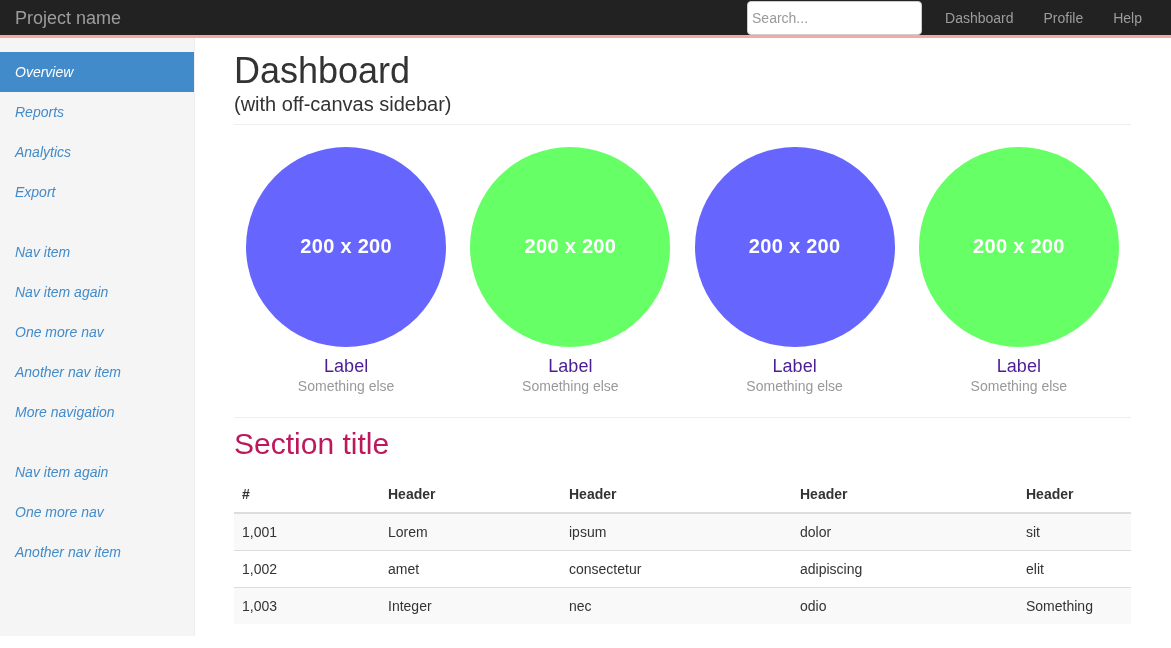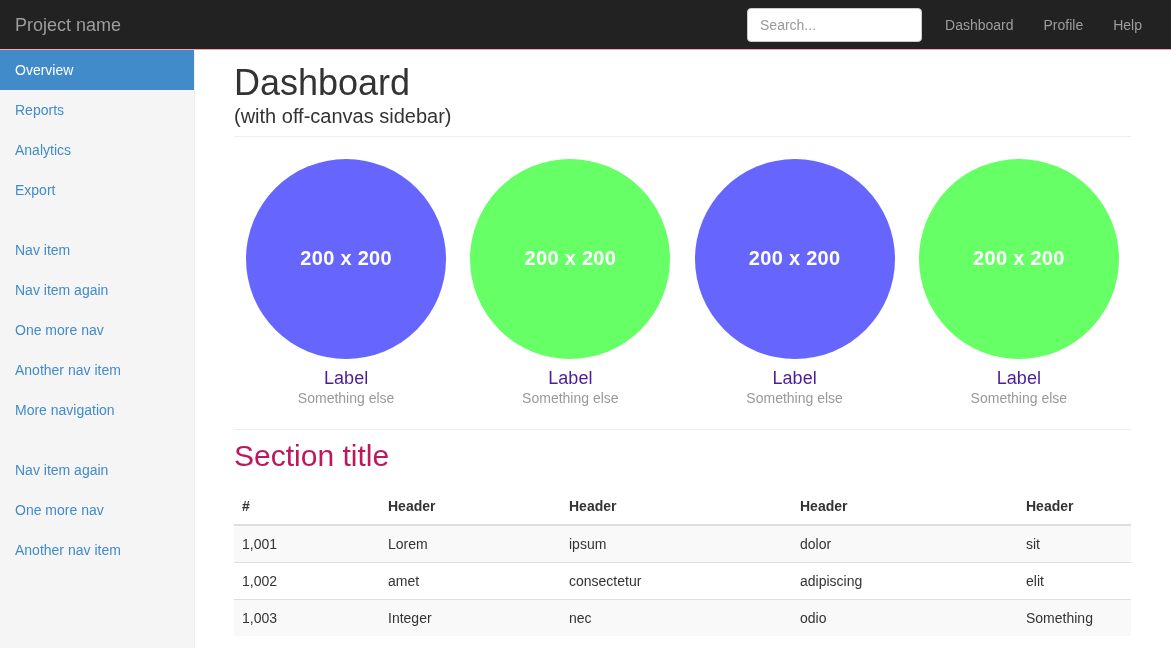--- a/index.html
+++ b/index.html
@@ -15,23 +15,23 @@
     font-family: "Liberation Sans", sans-serif;
     font-size: 14px;
     line-height: 1.428571429;
     color: #333333;
     -webkit-font-smoothing: antialiased;
   }
 
   
   .navbar {
     position: relative;
-    height: 50px;
+    height: 38px;
     background: #222222;
-    border-bottom: 1px solid #fca5a5;
+    border-bottom: 3px solid #fca5a5;
     box-sizing: border-box;
     display: flex;
     align-items: center;
   }
   .navbar-brand {
     color: #9d9d9d;
     font-size: 18px;
     padding-left: 15px;
     line-height: 20px;
     white-space: nowrap;
@@ -44,21 +44,21 @@
     align-items: center;
     padding-right: 14px;
   }
   .search-form {
     margin-right: 8px;
   }
   .search-input {
     width: 175px;
     height: 34px;
     box-sizing: border-box;
-    padding: 6px 12px;
+    padding: 6px 4px;
     font-size: 14px;
     font-family: "Liberation Sans", sans-serif;
     line-height: 1.428571429;
     color: #555555;
     background: #ffffff;
     border: 1px solid #cccccc;
     border-radius: 4px;
     outline: none;
   }
   .search-input::placeholder { color: #999999; }
@@ -85,22 +85,23 @@
     align-items: stretch;
   }
 
   
   .sidebar {
     width: 195px;
     flex: 0 0 195px;
     background: #f5f5f5;
     border-right: 1px solid #eeeeee;
     box-sizing: border-box;
-    padding-top: 0;
+    padding-top: 14px;
     overflow: hidden;
+    font-style: italic;
   }
   .nav-sidebar {
     list-style: none;
     margin: 0;
     padding: 0;
   }
   .nav-sidebar li a {
     display: block;
     padding: 10px 15px;
     color: #428bca;

